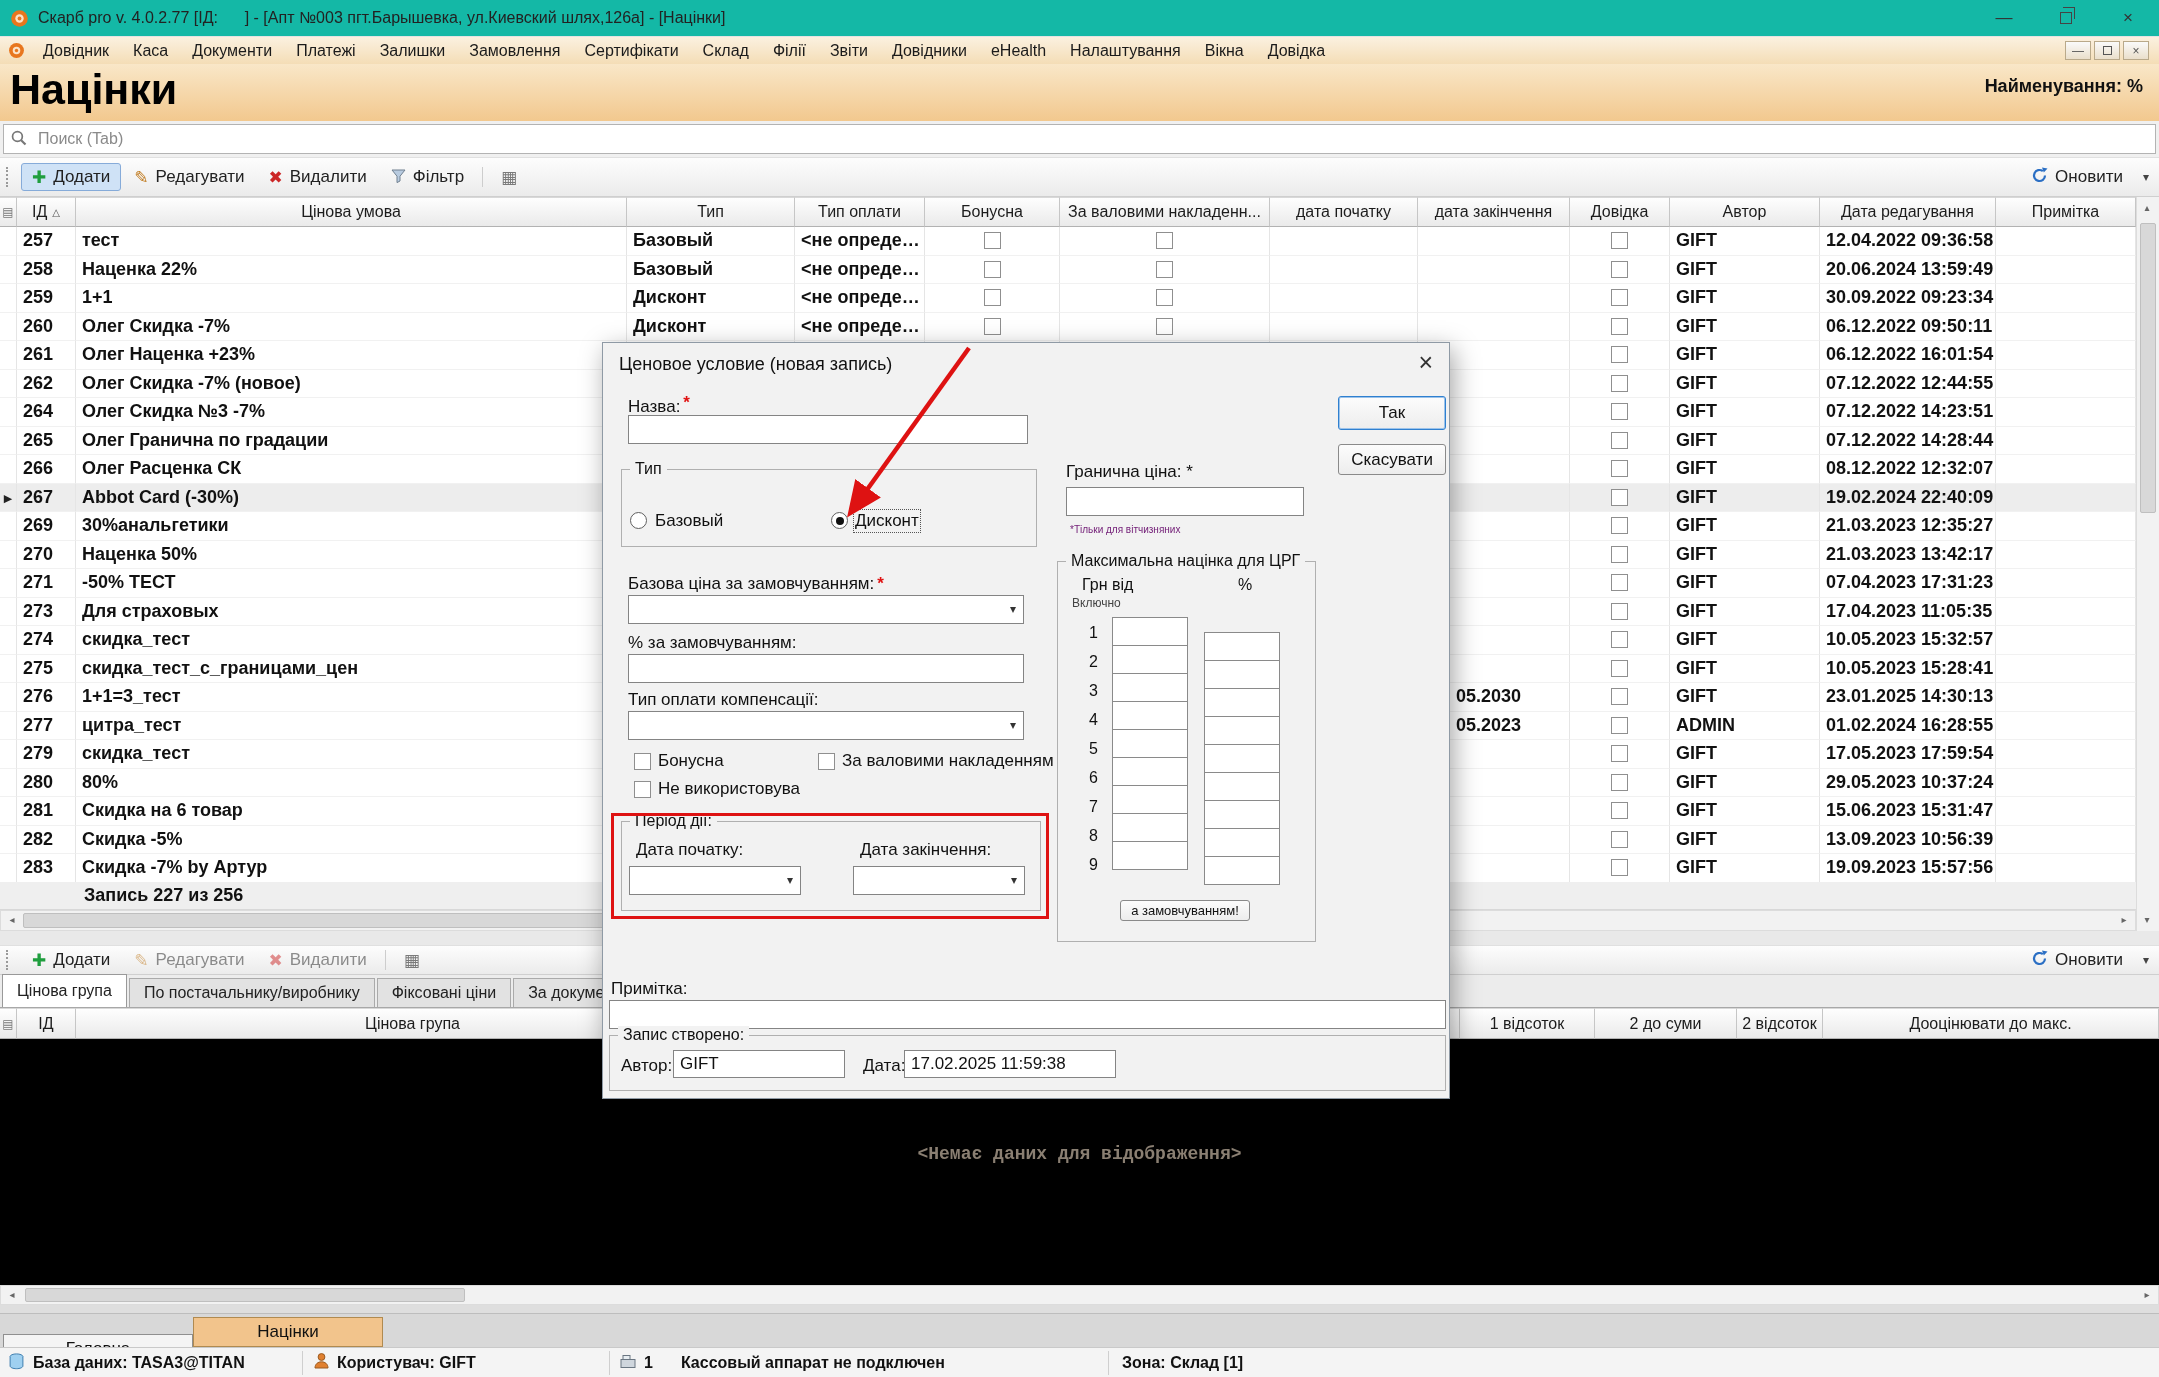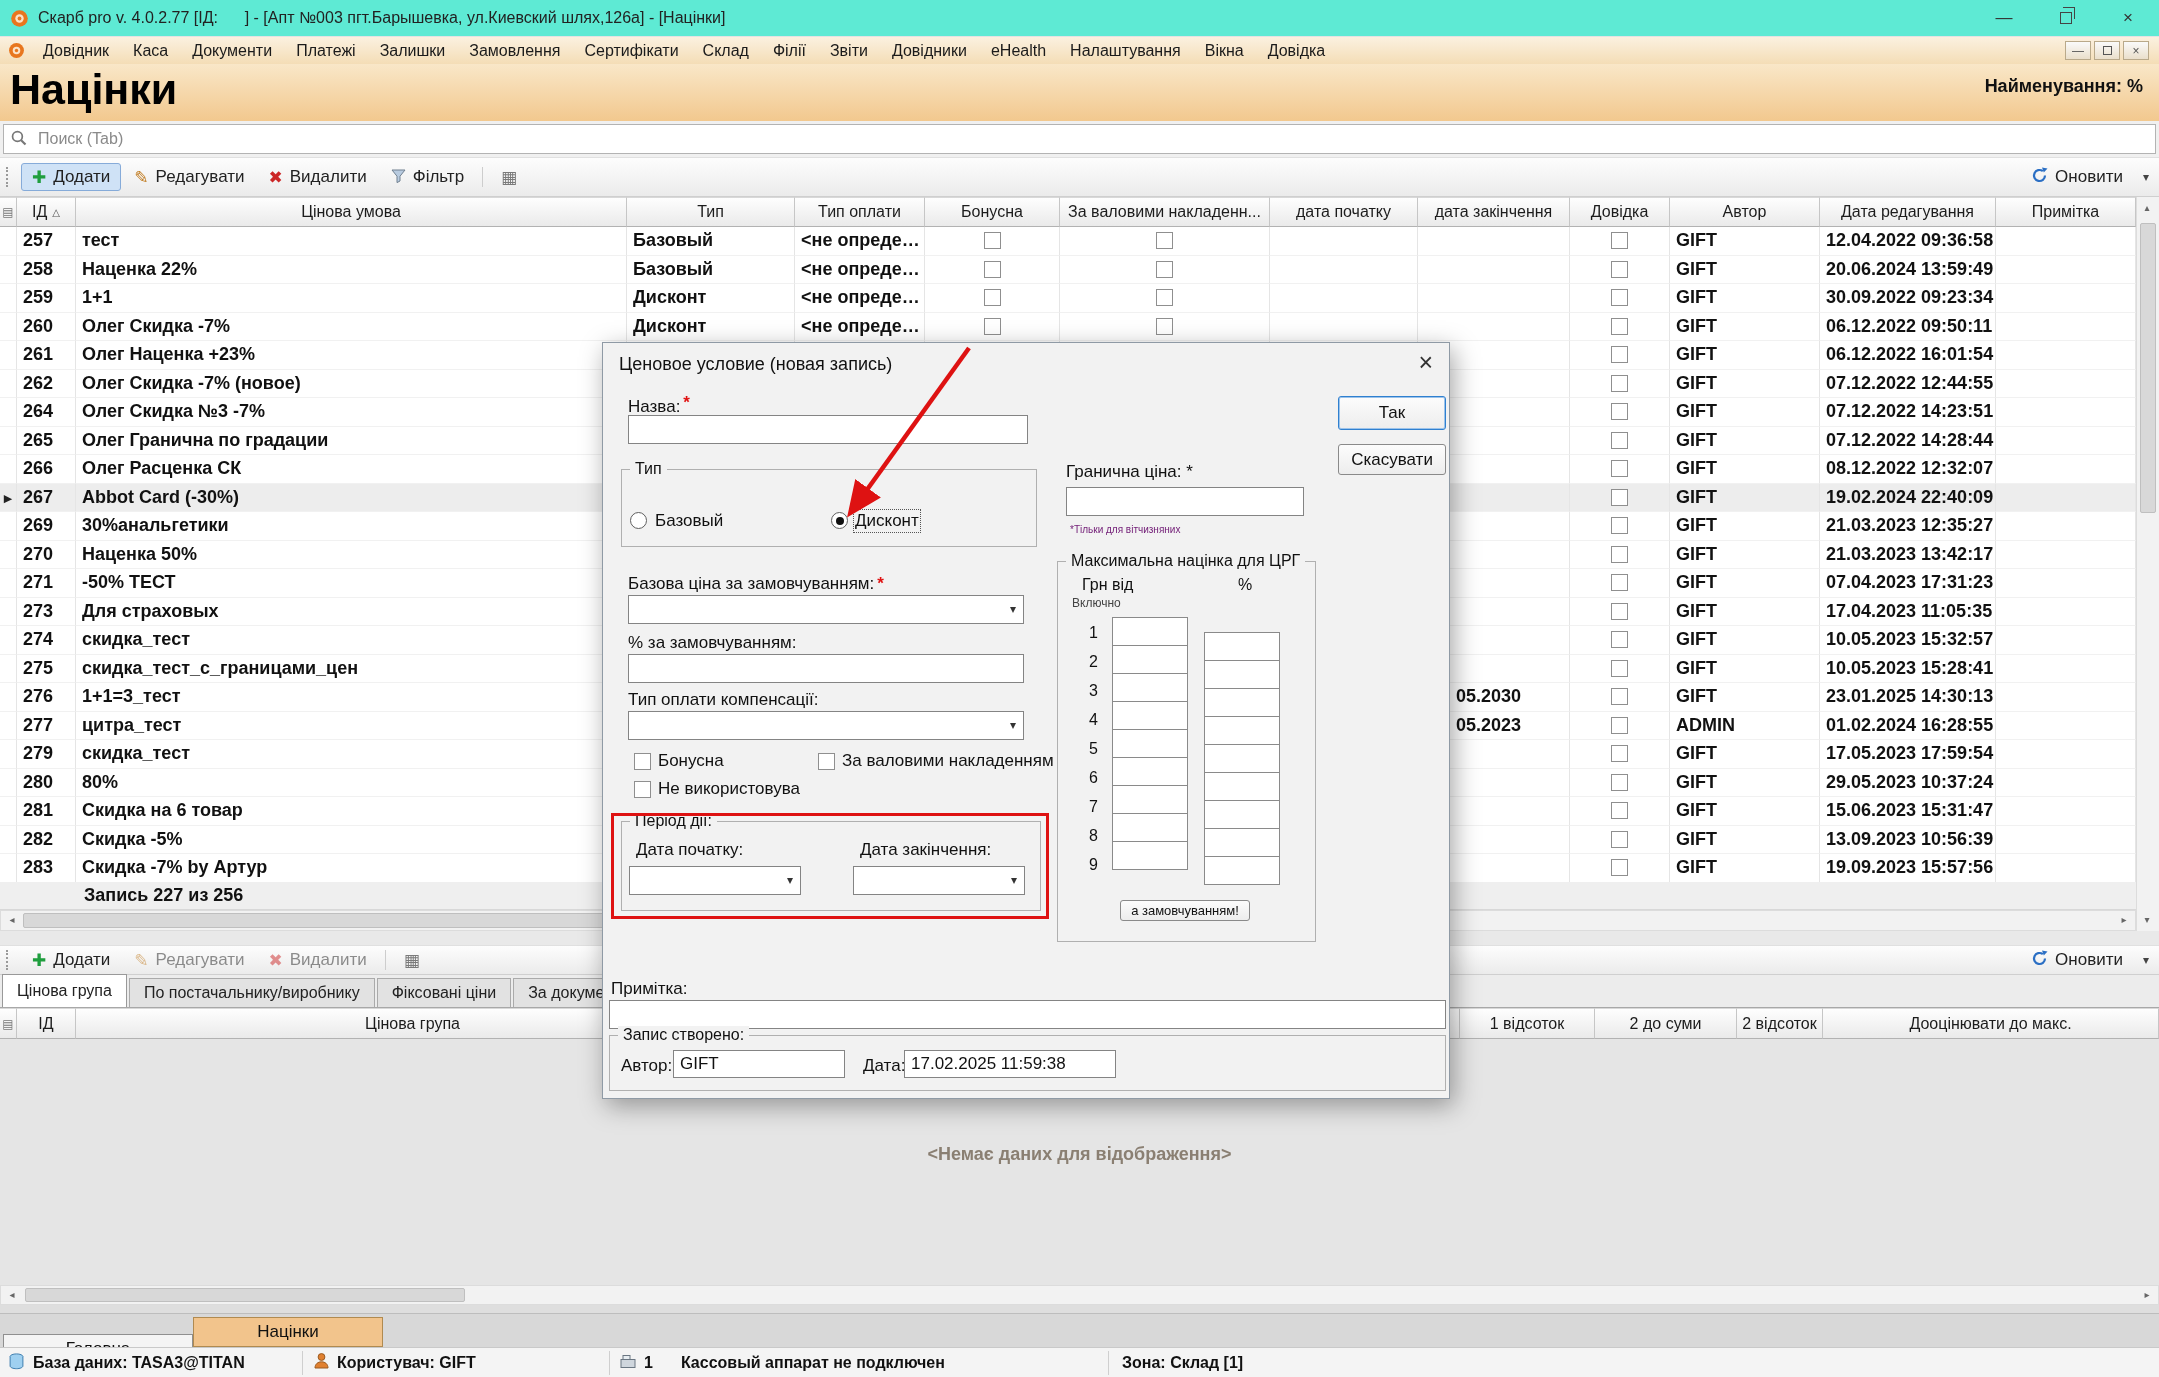--- a/index.html
+++ b/index.html
@@ -1,20 +1,20 @@
 <!DOCTYPE html>
 <html><head>
 <meta charset="utf-8">
 <style>
   *{margin:0;padding:0;box-sizing:border-box;}
   body{background:#777;font-family:"Liberation Sans","DejaVu Sans",sans-serif;}
   .screen{position:relative;width:2159px;height:1377px;background:#fff;color:#111;overflow:hidden;}
 
   
-  .titlebar{position:absolute;left:0;top:0;width:100%;height:37px;background:#5eead4;display:flex;align-items:center;border-bottom:1px solid #e3e3e3;}
+  .titlebar{position:absolute;left:0;top:0;width:100%;height:37px;background:#14b8a6;display:flex;align-items:center;border-bottom:1px solid #e3e3e3;}
   .app-icon{margin:0 9px 0 10px;display:flex;}
   .titlebar .title{font-size:16px;color:#222;white-space:pre;}
   .win-controls{margin-left:auto;display:flex;height:100%;}
   .win-btn{width:62px;height:100%;display:flex;align-items:center;justify-content:center;font-size:17px;color:#333;}
   .glyph-restore{width:12px;height:12px;border:1.5px solid #444;position:relative;}
   .glyph-restore::before{content:"";position:absolute;left:2px;top:-6px;width:11px;height:11px;border:1.5px solid #444;border-bottom:none;border-left:none;}
 
   
   .menubar{position:absolute;left:0;top:37px;width:100%;height:27px;background:linear-gradient(#fbf1e0,#f4ddb6);display:flex;align-items:center;}
   .menubar .app-icon{margin:0 6px 0 8px;}
@@ -79,21 +79,21 @@
   .sb-arrow{position:absolute;color:#666;font-size:10px;line-height:18px;width:20px;text-align:center;}
   .thumb{position:absolute;background:#d8d8d8;border:1px solid #bfbfbf;border-radius:2px;}
 
   .gap1{position:absolute;left:0;top:931px;width:100%;height:14px;background:#e9e9e9;}
   .gap2{position:absolute;left:0;top:1305px;width:100%;height:8px;background:#dedede;}
 
   
   .tabs2{position:absolute;left:0;top:975px;width:100%;height:33px;background:#ececec;border-bottom:1px solid #a8a8a8;display:flex;align-items:flex-end;padding-left:2px;}
   .tab2{height:29px;line-height:27px;padding:0 14px;font-size:16px;background:#e2e2e2;border:1px solid #aaa;border-bottom:none;margin-right:2px;color:#222;white-space:nowrap;}
   .tab2.active{height:33px;line-height:31px;background:#fff;border-color:#999;}
-  .empty-area{position:absolute;left:0;top:1039px;width:2159px;height:246px;background:#e5e5e5;}
+  .empty-area{position:absolute;left:0;top:1039px;width:2159px;height:246px;background:#000000;font-family:Liberation Mono, monospace;}
   .empty-text{position:absolute;left:0;top:105px;width:100%;text-align:center;font-size:18px;font-weight:bold;color:#8a7f72;}
 
   
   .bottom-tabs{position:absolute;left:0;top:1313px;width:100%;height:34px;background:#d8d8d8;border-top:1px solid #bdbdbd;}
   .btab{position:absolute;top:3px;height:30px;line-height:28px;text-align:center;font-size:17px;border:1px solid #8f8f8f;background:#f4f4f4;}
   .btab1{left:3px;width:190px;margin-top:17px;}
   .btab2{left:193px;width:190px;background:#f2c48c;border-color:#b08a50;}
   .statusbar{position:absolute;left:0;top:1347px;width:100%;height:30px;background:#f4f4f4;border-top:1px solid #c9c9c9;font-size:16px;font-weight:bold;}
   .sb-item{position:absolute;top:4px;display:flex;align-items:center;gap:8px;height:22px;}
   .sb-sep{position:absolute;top:3px;width:1px;height:24px;background:#cfcfcf;}

